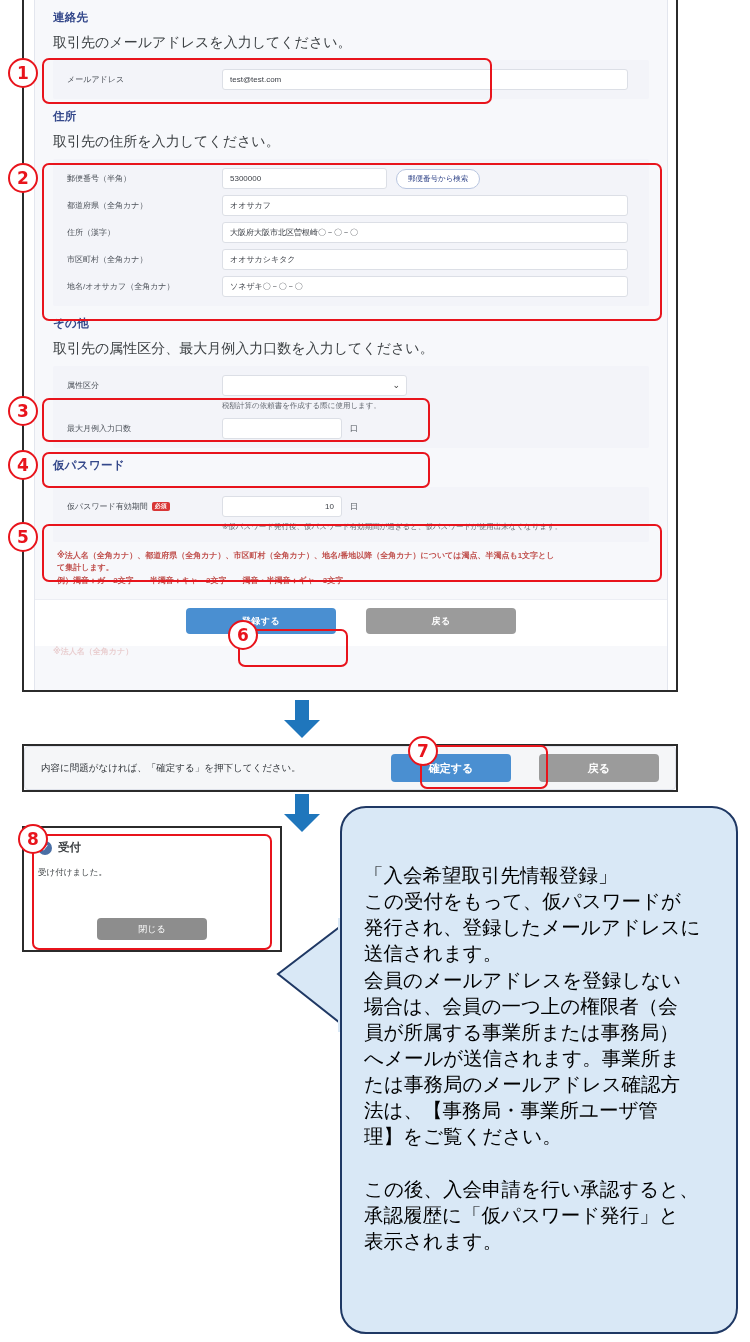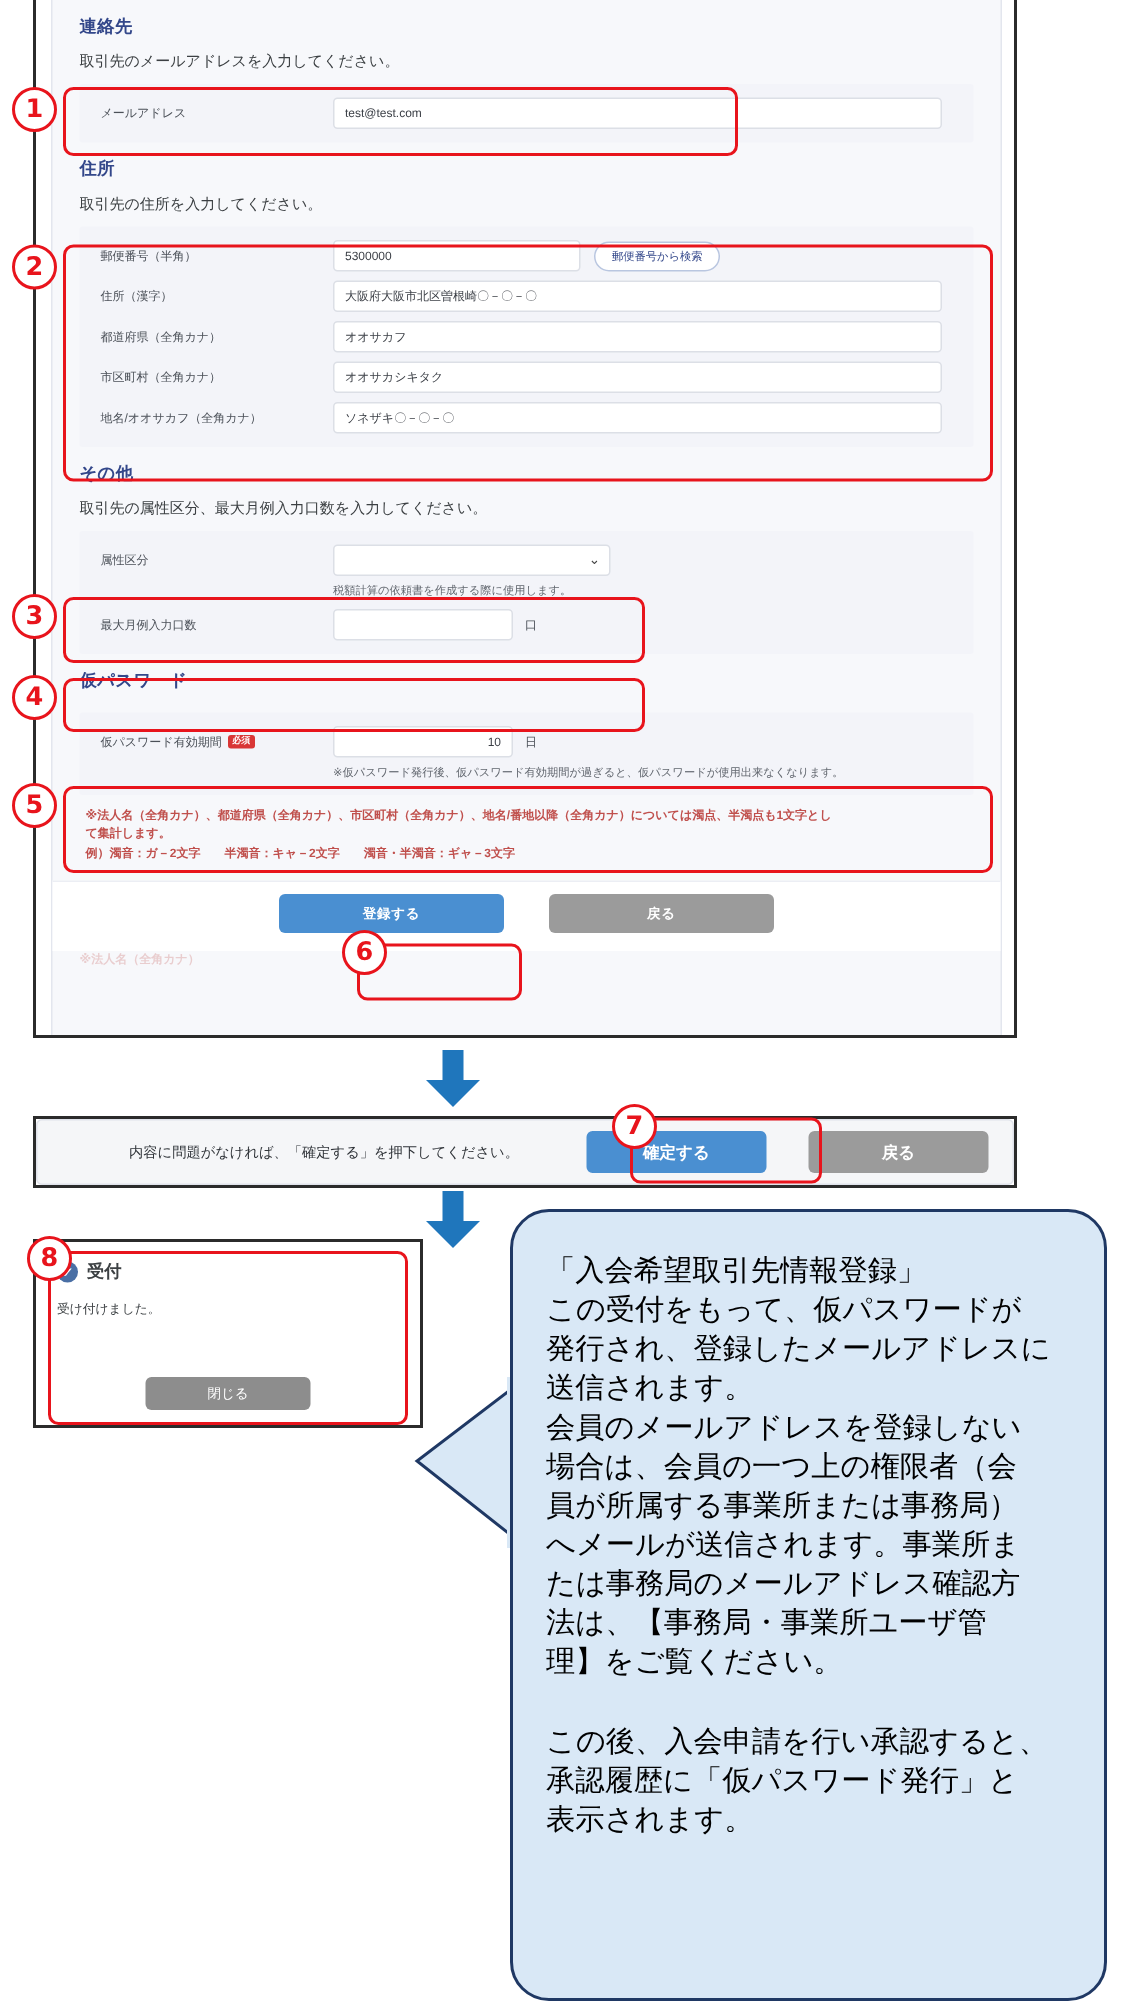--- a/index.html
+++ b/index.html
@@ -41,21 +41,21 @@
 
   .sec-title {
     color: #33478a;
     font-size: 11.5px;
     font-weight: bold;
     padding: 10px 0 0 0;
     letter-spacing: .3px;
   }
   .sec-desc {
     color: #3c4043;
-    font-size: 10px;
+    font-size: 14px;
     padding: 9px 0 8px 0;
   }
 
   .field-block {
     background: #f3f4f9;
     border-radius: 2px;
     padding: 6px 0;
   }
   .frow {
     display: flex;
@@ -160,21 +160,21 @@
   }
   .confirm-inner {
     height: 100%;
     background: #f5f6f8;
     display: flex;
     align-items: center;
     padding: 0 16px;
     border: 1px solid #dfe2ea;
     border-radius: 4px;
   }
-  .confirm-text { font-size: 9.5px; color: #2f3338; flex: 1; text-align: center; }
+  .confirm-text { font-size: 9.5px; color: #2f3338; flex: 1; }
   .confirm-btns { display: flex; gap: 14px; }
   .btn-conf { width: 120px; height: 28px; border-radius: 4px; color:#fff;
               font-size: 11px; font-weight: bold; display:flex;
               align-items:center; justify-content:center; }
 
   
   #shot-dialog {
     left: 22px; top: 826px;
     width: 260px; height: 126px;
   }
@@ -234,20 +234,21 @@
     border: 2px solid #1f3864;
     border-radius: 26px;
     padding: 26px 20px 20px 22px;
   }
   .callout-text {
     font-size: 19.5px;
     line-height: 1.34;
     color: #000000;
     white-space: pre-wrap;
     font-family: "DejaVu Sans", sans-serif;
+    margin-top: 29px;
   }
   #callout-tail { position: absolute; left: 276px; top: 916px; }
 </style>
 </head>
 <body>
 
 <div id="page">
 
   <div class="shot" id="shot-form">
     <div class="form-inner">
@@ -264,26 +265,26 @@
 
         <div class="sec-title">住所</div>
         <div class="sec-desc">取引先の住所を入力してください。</div>
         <div class="field-block">
           <div class="frow">
             <div class="flabel">郵便番号（半角）</div>
             <div class="finput w-short">5300000</div>
             <div class="btn-outline">郵便番号から検索</div>
           </div>
           <div class="frow">
+            <div class="flabel">都道府県（全角カナ）</div>
+            <div class="finput w-long">オオサカフ</div>
+          </div>
+          <div class="frow">
             <div class="flabel">住所（漢字）</div>
             <div class="finput w-long">大阪府大阪市北区曽根崎〇－〇－〇</div>
-          </div>
-          <div class="frow">
-            <div class="flabel">都道府県（全角カナ）</div>
-            <div class="finput w-long">オオサカフ</div>
           </div>
           <div class="frow">
             <div class="flabel">市区町村（全角カナ）</div>
             <div class="finput w-long">オオサカシキタク</div>
           </div>
           <div class="frow">
             <div class="flabel">地名/オオサカフ（全角カナ）</div>
             <div class="finput w-long">ソネザキ〇－〇－〇</div>
           </div>
         </div>

